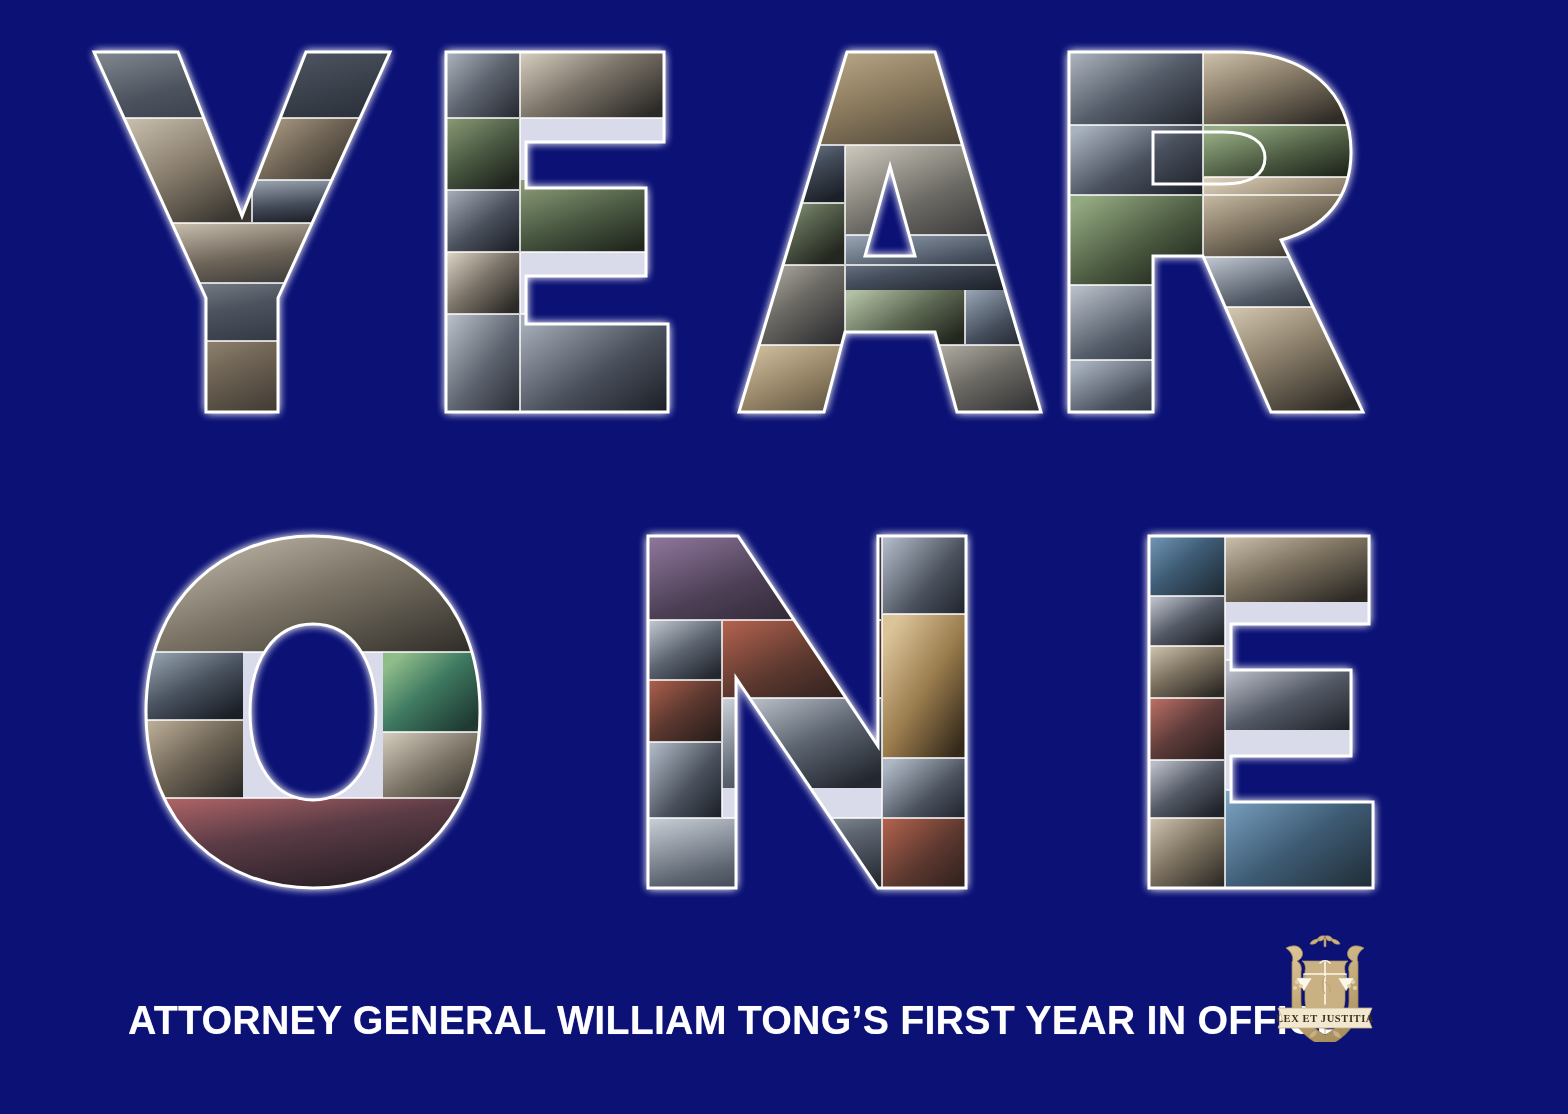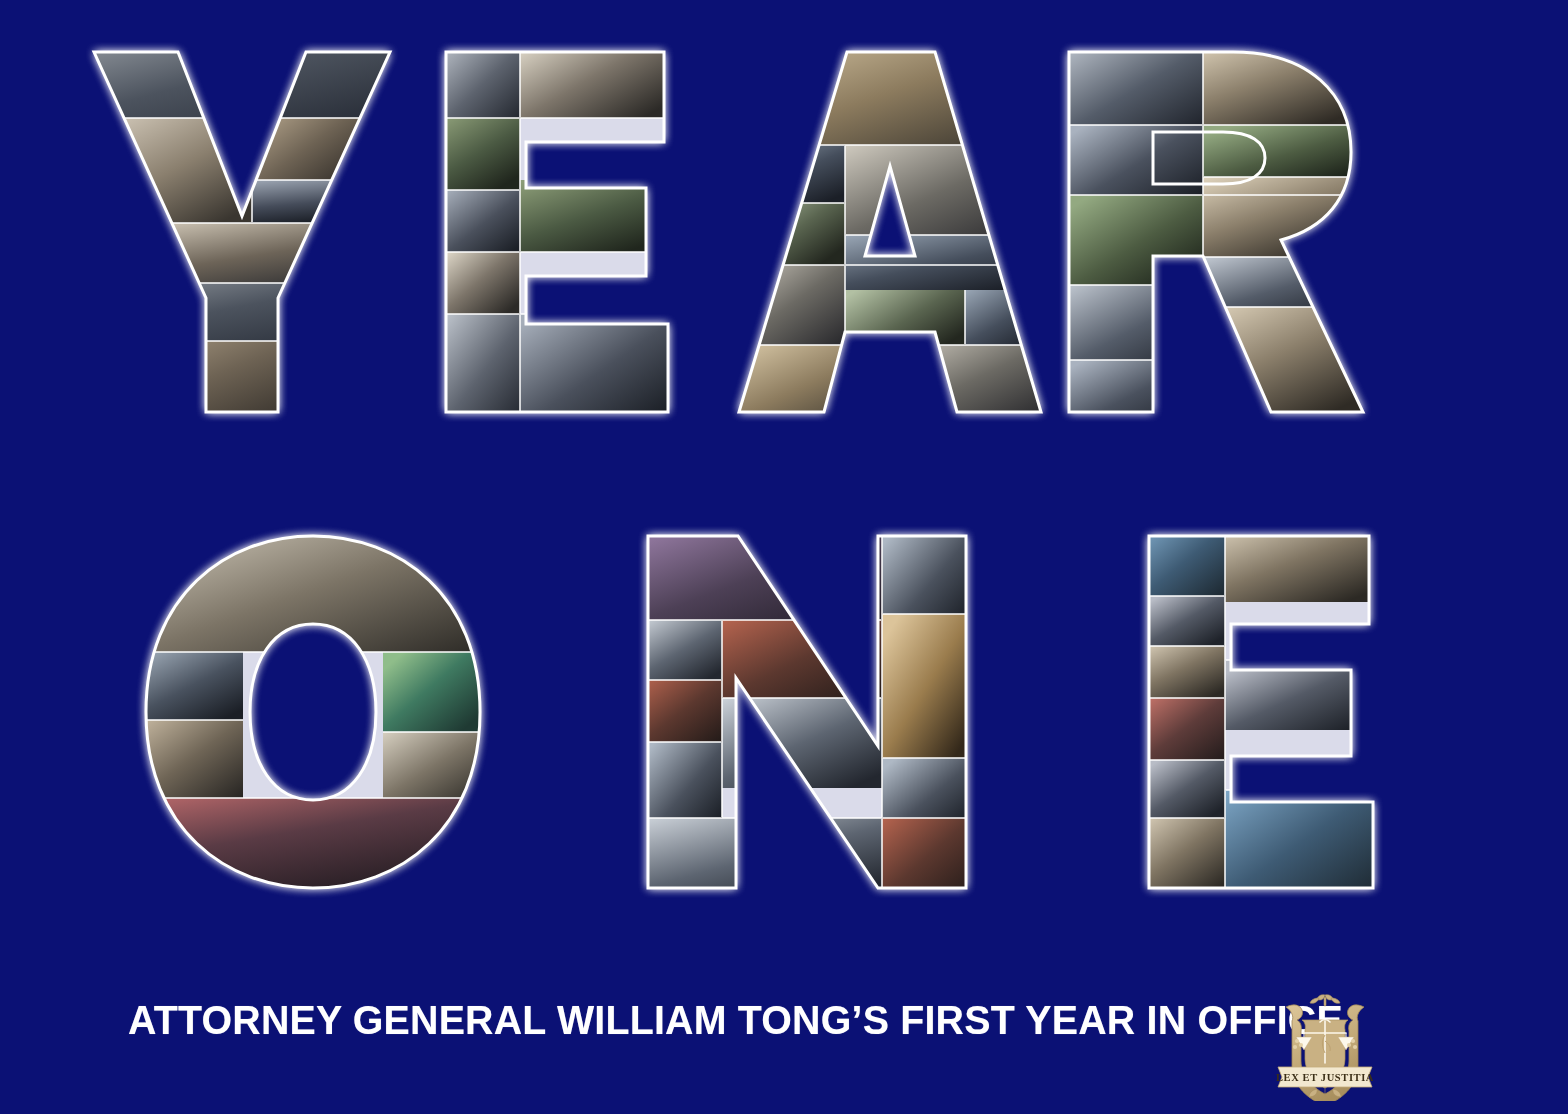--- a/index.html
+++ b/index.html
@@ -60,21 +60,21 @@
     font-size: 41px;
     letter-spacing: 0.2px;
     white-space: nowrap;
     transform: scaleX(0.96);
     transform-origin: left center;
     text-shadow: 0 0 1px rgba(255,255,255,0.35);
   }
   #seal {
     position: absolute;
     left: 1262px;
-    top: 989px;
+    top: 930px;
     width: 126px;
     height: 112px;
   }
   #seal svg { display:block; width:100%; height:100%; }
 </style>
 </head>
 <body>
 
 <div id="poster" style="background: rgb(11, 17, 117);">
 

